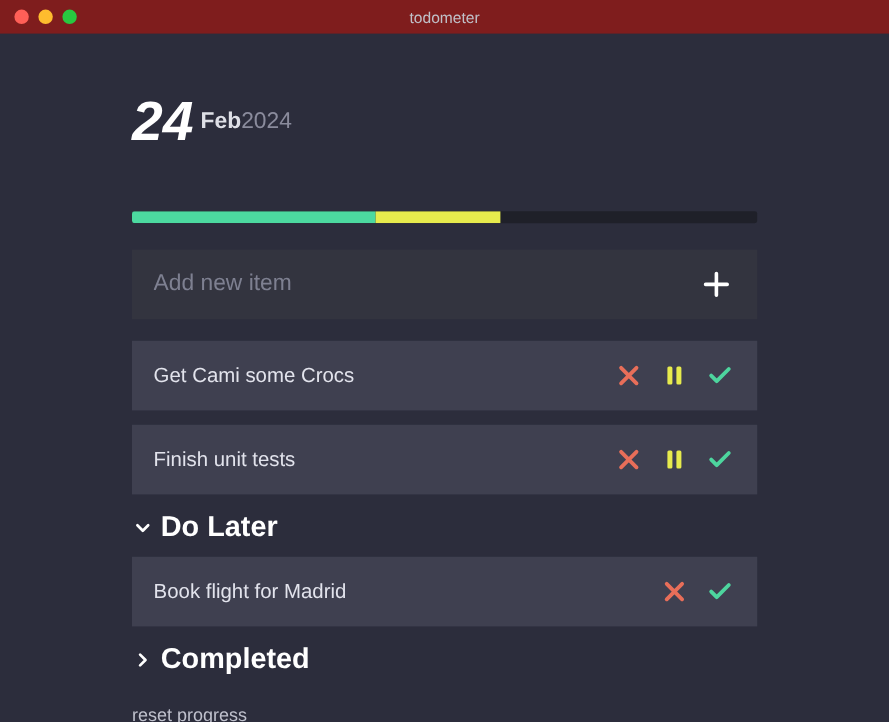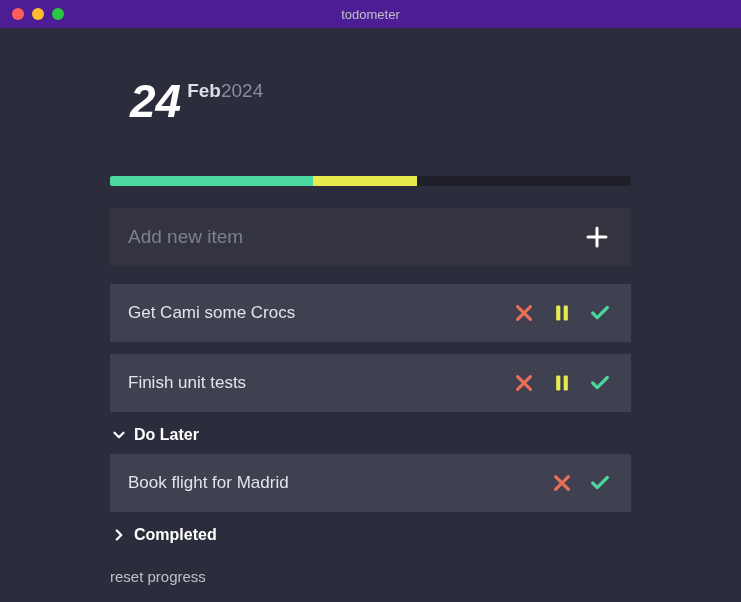--- a/index.html
+++ b/index.html
@@ -6,21 +6,21 @@
     body {
       font-family: -apple-system, BlinkMacSystemFont, "Segoe UI", Helvetica, Arial, sans-serif;
       background: #2c2d3c;
       width: 741px;
       height: 602px;
       overflow: hidden;
       color: #e0e0e8;
     }
     .titlebar {
       height: 28px;
-      background: #4c1d95;
+      background: #7f1d1d;
       display: flex;
       align-items: center;
       position: relative;
       -webkit-app-region: drag;
     }
     .traffic-lights {
       display: flex;
       gap: 8px;
       padding-left: 12px;
     }
@@ -40,22 +40,22 @@
       padding: 50px 110px 0 110px;
     }
     .header {
       display: flex;
       justify-content: space-between;
       align-items: flex-start;
       margin-bottom: 52px;
     }
     .date-block {
       display: flex;
+      align-items: center;
       gap: 6px;
-      margin-left: 20px;
     }
     .day-number {
       font-size: 46px;
       font-weight: 700;
       font-style: italic;
       color: #ffffff;
       line-height: 1;
     }
     .month-year {
       display: flex;
@@ -124,21 +124,21 @@
     }
     .act {
       width: 26px; height: 26px;
       display: flex; align-items: center; justify-content: center;
       cursor: pointer;
     }
     .section-header {
       display: flex;
       align-items: center;
       gap: 6px;
-      font-size: 16px;
+      font-size: 24px;
       font-weight: 700;
       color: #ffffff;
       margin: 14px 0 10px 0;
       cursor: pointer;
     }
     .reset-link {
       text-align: left;
       font-size: 15px;
       color: #bfc0cc;
       margin-top: 24px;

